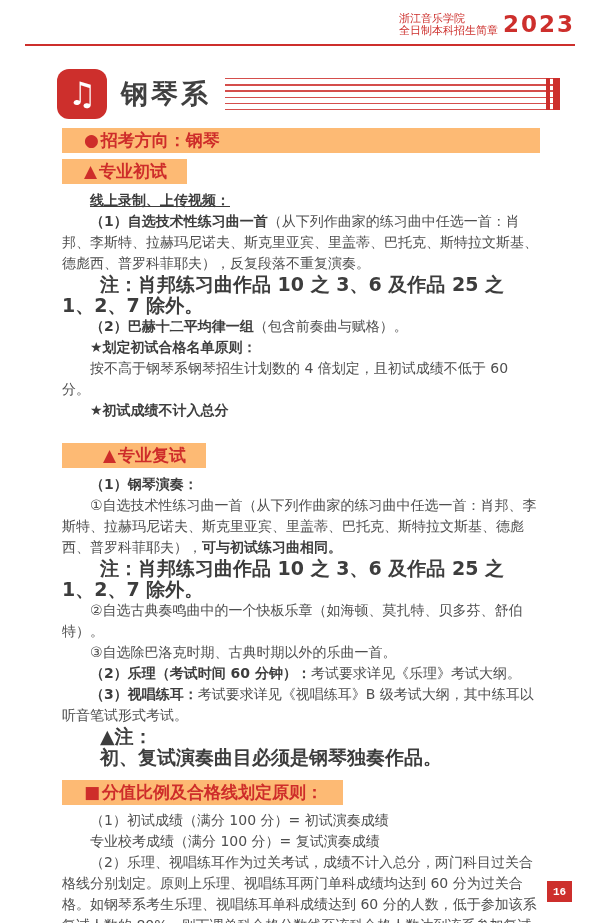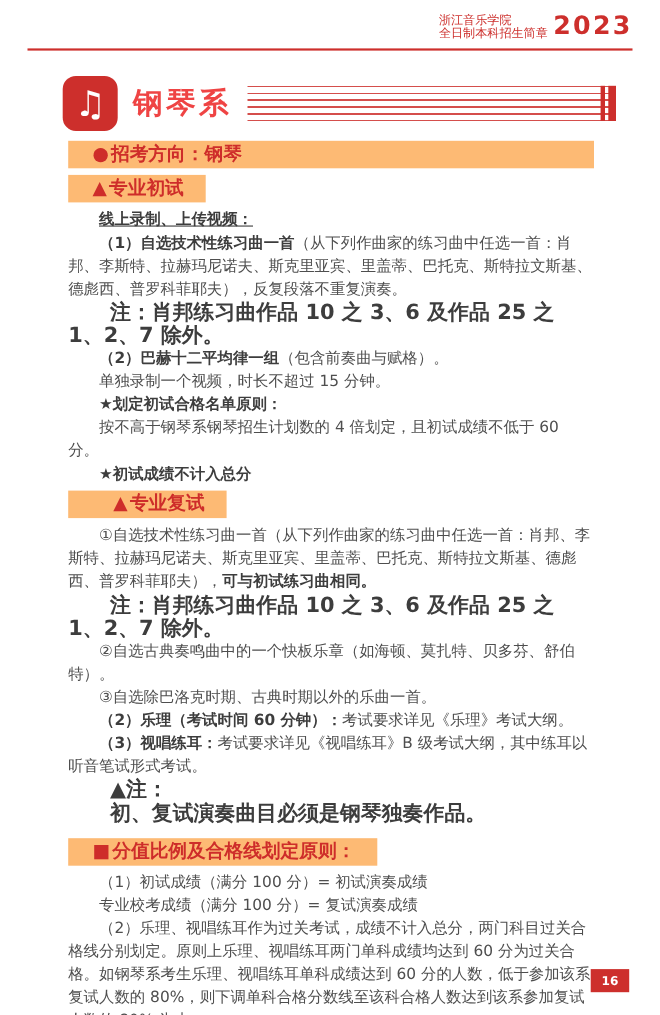--- a/index.html
+++ b/index.html
@@ -35,21 +35,21 @@
     display: flex; align-items: center; height: 52px;
   }
   .note-icon {
     width: 50px; height: 50px; flex: 0 0 50px;
     background: #cd2f2c; border-radius: 12px;
     color: #fff; font-size: 32px;
     display: flex; align-items: center; justify-content: center;
   }
   .dept {
     margin: 0 0 0 14px; font-size: 27px; letter-spacing: 3px;
-    color: #ef4444; font-weight: bold; white-space: nowrap;
+    color: #404040; font-weight: bold; white-space: nowrap;
   }
   .staff {
     flex: 1; height: 32px; margin-left: 14px; position: relative;
     background: repeating-linear-gradient(
       to bottom,
       rgba(205,47,44,0.85) 0, rgba(205,47,44,0.85) 1.5px,
       transparent 1.5px, transparent 6.2px);
   }
   .staff::before {
     content:""; position:absolute; right:10px; top:0; bottom:0;
@@ -62,36 +62,36 @@
   
   .content { position: absolute; top: 128px; left: 62px; right: 60px; }
   .hbar {
     background: #fdba74; color: #ce2d2a;
     font-weight: bold; font-size: 17px;
     height: 25px; line-height: 25px;
     padding-left: 22px; margin-bottom: 6px;
   }
   .hbar .bullet { margin-right: 2px; }
   .hbar.short { width: fit-content; padding-right: 20px; }
-  .hbar.retest-h { margin-top: 4px; padding-left: 41px; }
+  .hbar.retest-h { margin-top: 22px; padding-left: 41px; }
   .hbar.score-h { margin-top: 12px; margin-bottom: 5px; }
   p {
     margin: 0; text-indent: 2em;
     font-size: 14px; line-height: 21px;
     color: #4e4e4e;
   }
   p b, b { font-weight: bold; color: #3d3d3d; }
   p.u { text-decoration: underline; font-weight: bold; color: #3d3d3d; }
   p.note { font-size: 19px; font-weight: bold; color: #3d3d3d; }
   
   .pagenum {
     position: absolute; right: 28px; bottom: 21px;
-    width: 35px; height: 21px; background: #cd2f2c;
+    width: 25px; height: 21px; background: #cd2f2c;
     color: #fff; font-size: 11px; font-weight: bold;
-    display: flex; align-items: center; justify-content: center;
+    display: flex; align-items: center; justify-content: center; font-family: Liberation Mono, monospace;
   }
 </style>
 </head>
 <body>
 
 <div class="page">
 
   <div class="masthead">
     <div class="mast-org">
       <div>浙江音乐学院</div>
@@ -116,29 +116,29 @@
     </div>
 
     <div class="hbar short">
       <span class="bullet">▲</span><span>专业初试</span>
     </div>
 
     <p class="u">线上录制、上传视频：</p>
     <p><b>（1）自选技术性练习曲一首</b><span>（从下列作曲家的练习曲中任选一首：肖邦、李斯特、拉赫玛尼诺夫、斯克里亚宾、里盖蒂、巴托克、斯特拉文斯基、德彪西、普罗科菲耶夫），反复段落不重复演奏。</span></p>
     <p class="note">注：肖邦练习曲作品 10 之 3、6 及作品 25 之 1、2、7 除外。</p>
     <p><b>（2）巴赫十二平均律一组</b><span>（包含前奏曲与赋格）。</span></p>
-    <p>单独录制一个视频，时长不超过 15 分钟。</p>
     <p><b>★划定初试合格名单原则：</b></p>
     <p>按不高于钢琴系钢琴招生计划数的 4 倍划定，且初试成绩不低于 60 分。</p>
     <p><b>★初试成绩不计入总分</b></p>
 
     <div class="hbar short retest-h">
       <span class="bullet">▲</span><span>专业复试</span>
     </div>
 
+    <p><b>（1）钢琴演奏：</b></p>
     <p><span>①自选技术性练习曲一首（从下列作曲家的练习曲中任选一首：肖邦、李斯特、拉赫玛尼诺夫、斯克里亚宾、里盖蒂、巴托克、斯特拉文斯基、德彪西、普罗科菲耶夫），</span><b>可与初试练习曲相同。</b></p>
     <p class="note">注：肖邦练习曲作品 10 之 3、6 及作品 25 之 1、2、7 除外。</p>
     <p>②自选古典奏鸣曲中的一个快板乐章（如海顿、莫扎特、贝多芬、舒伯特）。</p>
     <p>③自选除巴洛克时期、古典时期以外的乐曲一首。</p>
     <p><b>（2）乐理（考试时间 60 分钟）：</b><span>考试要求详见《乐理》考试大纲。</span></p>
     <p><b>（3）视唱练耳：</b><span>考试要求详见《视唱练耳》B 级考试大纲，其中练耳以听音笔试形式考试。</span></p>
     <p class="note">▲注：</p>
     <p class="note">初、复试演奏曲目必须是钢琴独奏作品。</p>
 
     <div class="hbar short score-h">

